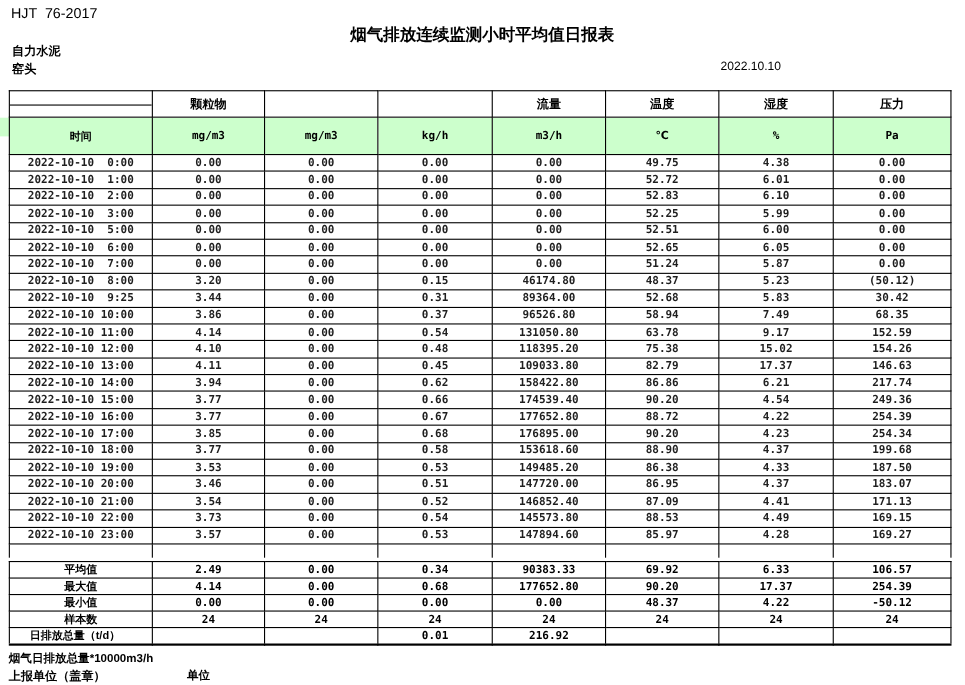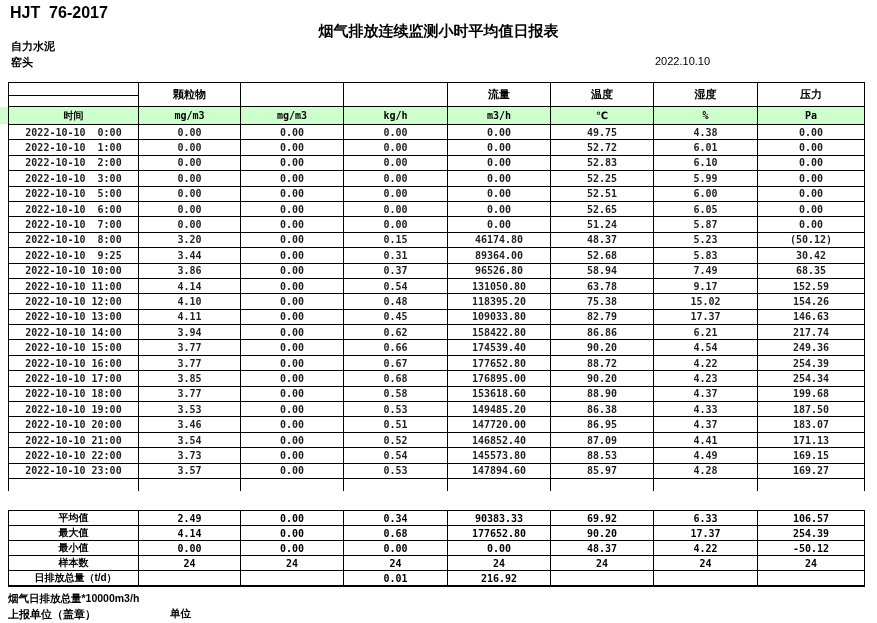--- a/index.html
+++ b/index.html
@@ -6,21 +6,21 @@
   body {
     width: 877px; height: 623px;
     position: relative;
     background: #ffffff;
     overflow: hidden;
     font-family: "Liberation Sans", sans-serif;
     color: #000;
   }
   .abs { position: absolute; white-space: pre; }
 
-  #standard      { left: 10px;  top: 4px;  font-size: 16px; font-weight: bold; }
+  #standard      { left: 10px;  top: 4px;  font-size: 13px; font-weight: normal; }
   #title         { left: 0; right: 0; top: 22px; text-align: center; font-size: 15px; font-weight: bold; white-space: pre; }
   #company       { left: 11px;  top: 39px; font-size: 11px; font-weight: bold; }
   #location      { left: 11px;  top: 55px; font-size: 11px; font-weight: bold; }
   #report-date   { left: 655px; top: 55px; font-size: 11px; }
 
   table.grid {
     position: absolute;
     border-collapse: collapse;
     table-layout: fixed;
     width: 856px;
@@ -38,33 +38,33 @@
   #main-table { left: 8px; top: 82px; }
   #summary-table { left: 8px; top: 510px; border-bottom: 2px solid #000; }
 
   tr.group-row { height: 24px; }
   tr.group-row td { font-size: 11px; font-family: "Liberation Sans", sans-serif; }
   td.split-cell { position: relative; }
   td.split-cell .split-line {
     position: absolute; left: 0; right: 0; top: 50%;
     border-top: 1px solid #000;
   }
-  tr.unit-row { height: 18px; background: #ccffcc; }
+  tr.unit-row { height: 34px; background: #ccffcc; }
   tr.unit-row td { font-size: 10px; }
 
   #hour-rows tr { height: 15.4px; }
   #hour-rows td { font-size: 10px; color: #1f1f1f; }
 
   tr.blank-row { height: 13px; }
   tr.blank-row td { border-bottom: none; }
 
   #summary-rows tr { height: 15px; }
   #summary-rows td { font-size: 10px; }
   #summary-rows td:first-child { font-family: "Liberation Sans", sans-serif; }
-  #summary-rows tr:last-child td:first-child { text-align: center; padding-left: 4px; }
+  #summary-rows tr:last-child td:first-child { text-align: left; padding-left: 18px; }
 
   td.neg { color: #ff0000; }
 
   #green-overhang {
     position: absolute; left: 0; top: 107px;
     width: 9px; height: 17px;
     background: #ccffcc;
   }
 
   #footer-note   { left: 8px;  top: 592px; font-size: 10.5px; font-weight: 600; }

